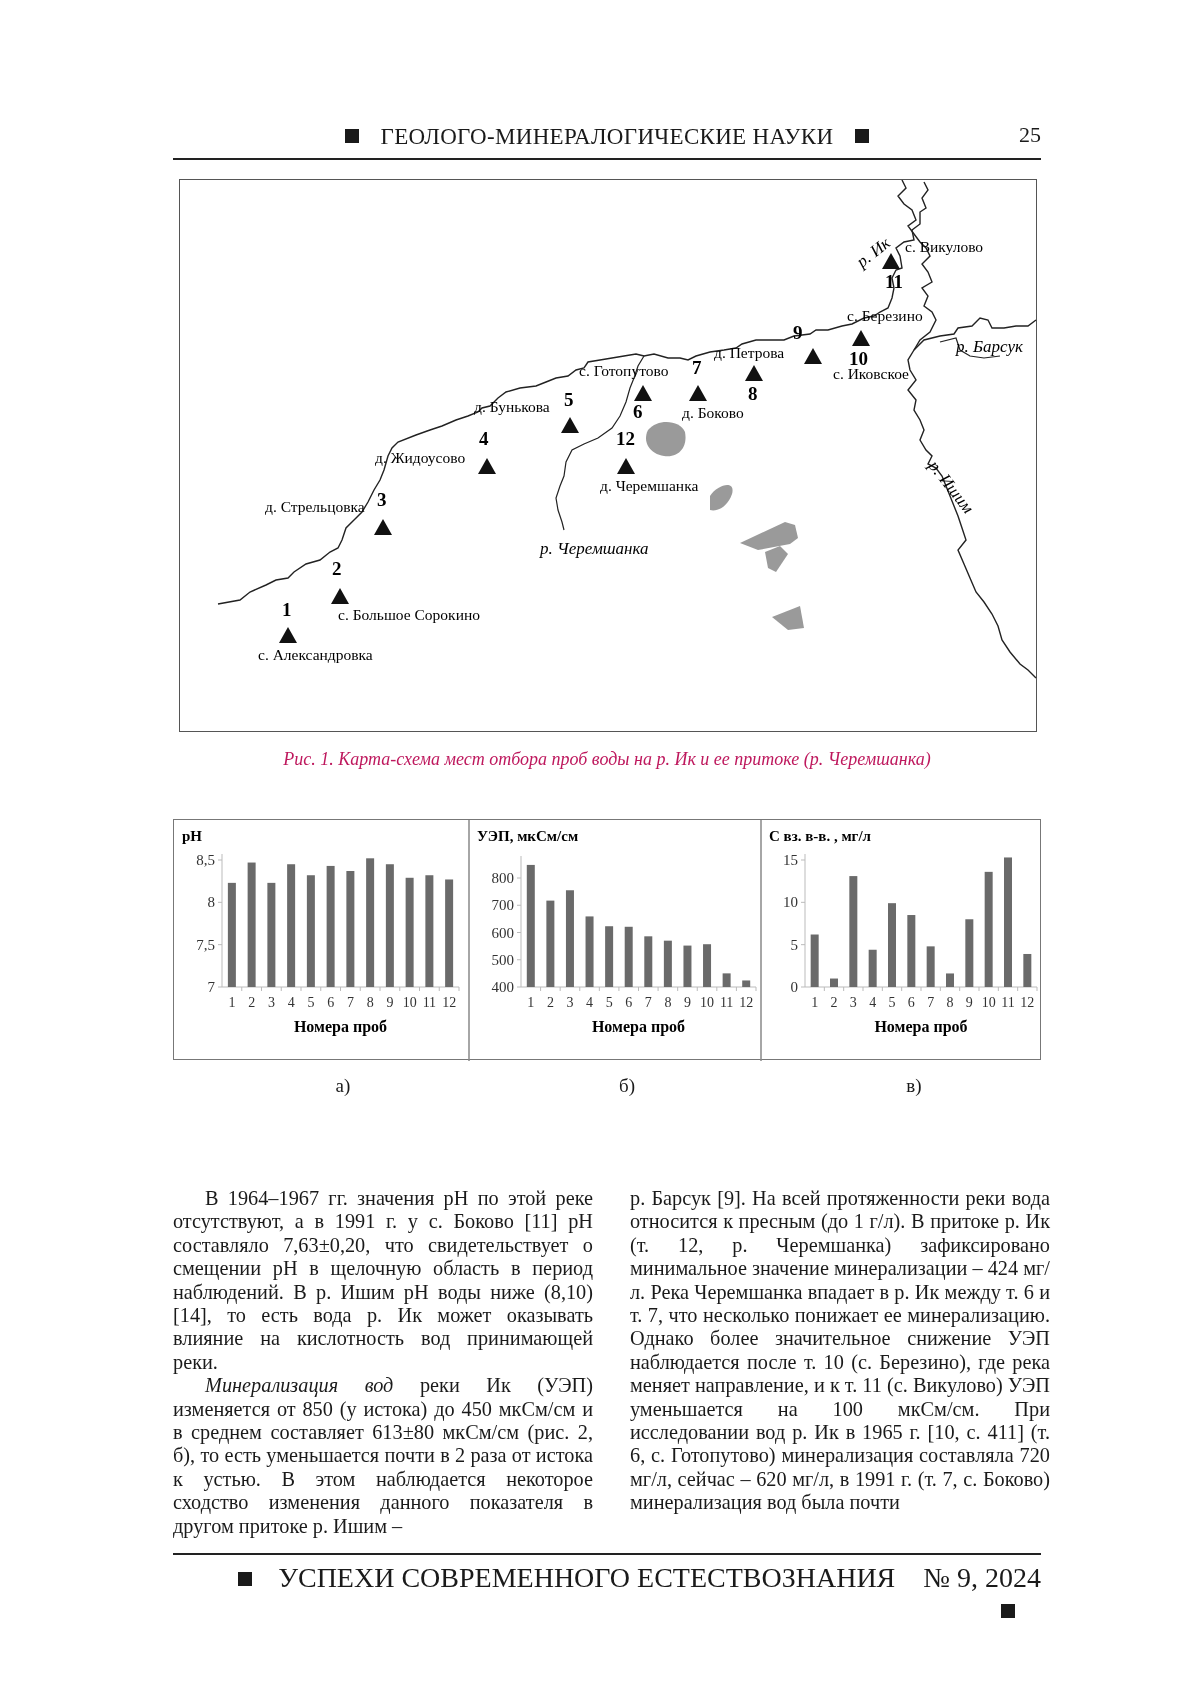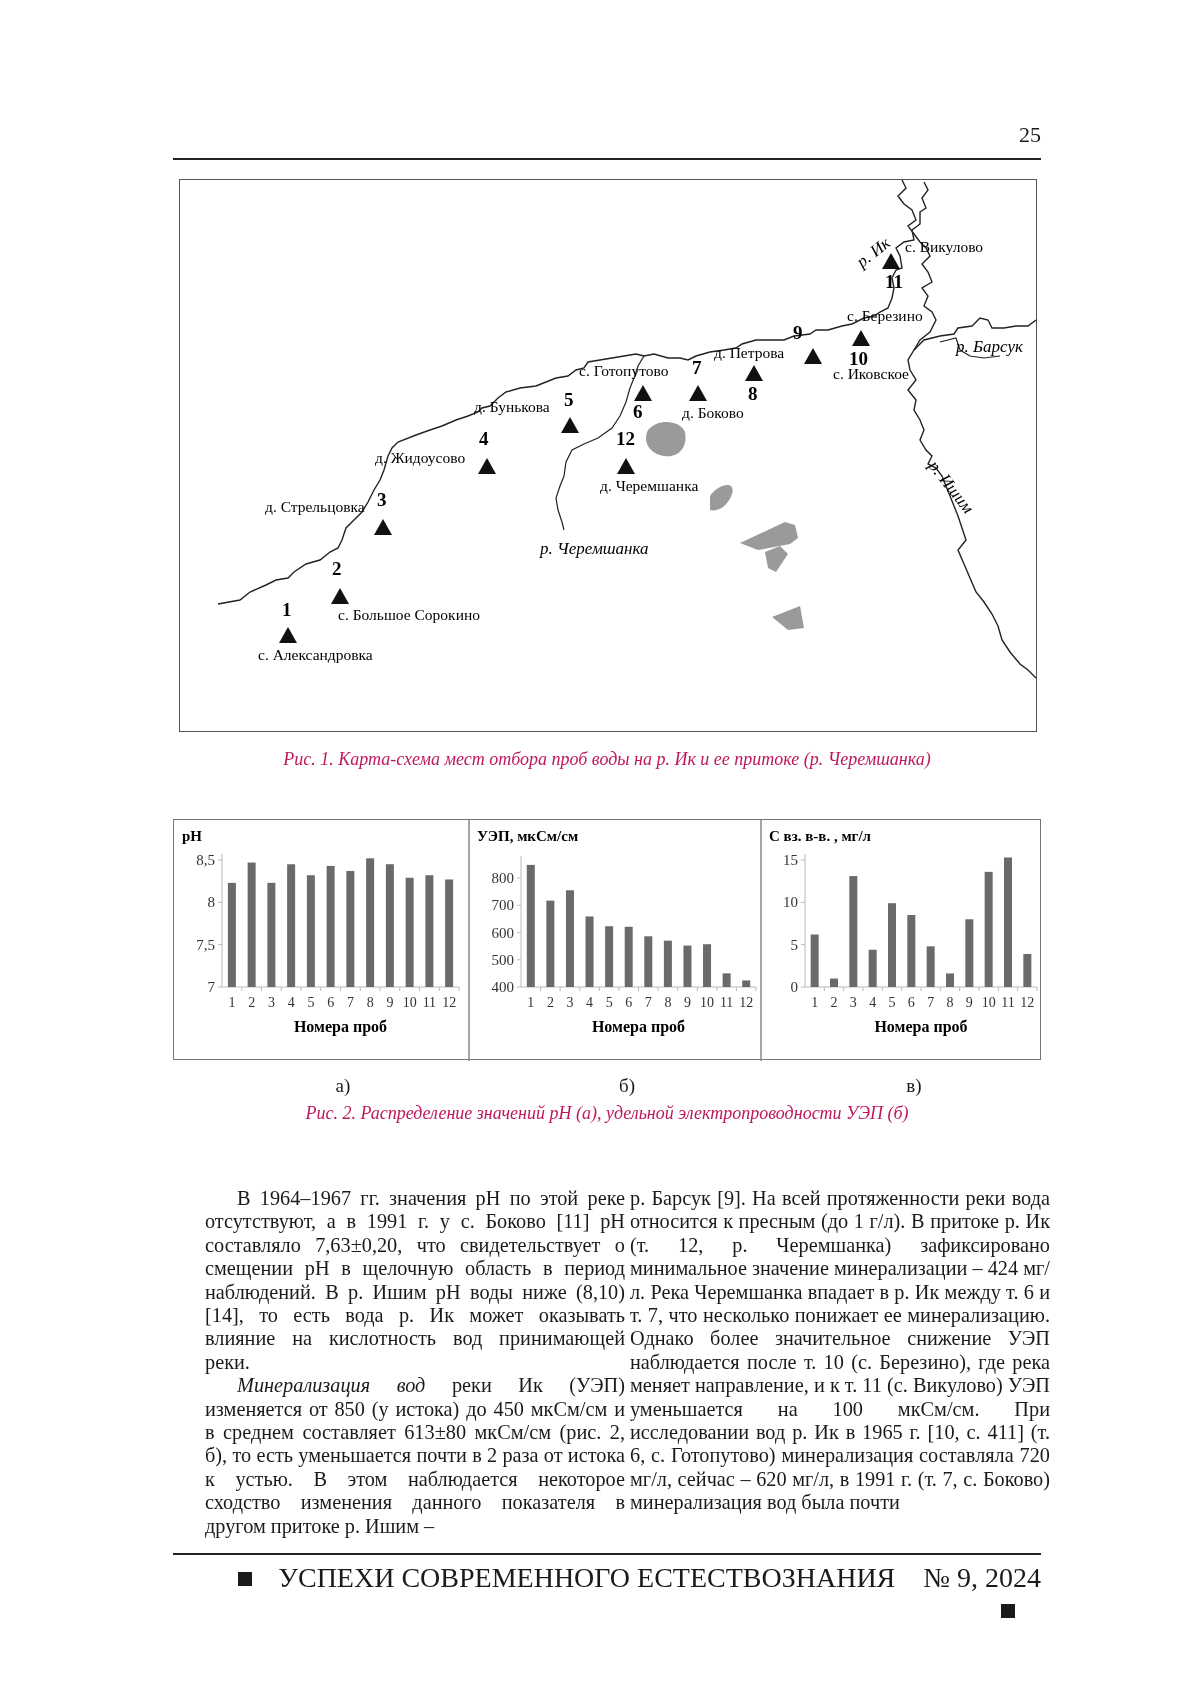--- a/index.html
+++ b/index.html
@@ -20,20 +20,23 @@
   .indent { text-indent:32px; }
   .footer-rule { left:173px; top:1553px; width:868px; height:2px; background:#222; }
   .footer { left:173px; top:1562px; width:868px; text-align:right; font-size:28px; }
   .footer .sq { display:inline-block; width:14px; height:14px; background:#1a1a1a; vertical-align:1px; margin:0 26px; }
   svg text { font-family:"Liberation Serif","DejaVu Serif",serif; }
 </style>
 </head>
 <body>
 
 <div class="abs header">
+  <div class="header-title">
+    <span class="sq"></span><span>ГЕОЛОГО-МИНЕРАЛОГИЧЕСКИЕ НАУКИ</span><span class="sq"></span>
+  </div>
   <div class="page-num">25</div>
   <div class="header-rule"></div>
 </div>
 
 <div class="abs map-box">
   <svg class="map-svg" id="map-svg" width="858" height="553" viewBox="0 0 858 553">
 
     <path d="M468,250 C478,238 500,240 505,252 C508,268 498,278 484,276 C470,274 462,262 468,250 Z" fill="#9a9a9a"></path>
     <path d="M530,316 C538,304 556,300 552,314 C548,326 538,332 530,330 Z" fill="#9a9a9a"></path>
     <path d="M560,363 L605,342 L615,345 L618,358 L610,364 L578,370 Z" fill="#9a9a9a"></path>
@@ -252,24 +255,23 @@
         <text x="160" y="212" font-size="16" font-weight="bold" text-anchor="middle">Номера проб</text>
       </g>
     </svg>
 </div>
 
 <div class="abs panel-label" style="left:313px; top:1075px;">а)</div>
 <div class="abs panel-label" style="left:597px; top:1075px;">б)</div>
 <div class="abs panel-label" style="left:884px; top:1075px;">в)</div>
 
 <div class="abs caption" style="left:173px; top:1103px; width:868px; line-height:20px;">
-  <div>Рис. 2. Распределение значений pH (а), удельной электропроводности УЭП (б)</div>
-</div>
-
-<div class="abs col" style="left:173px; top:1187px;margin-left:32px;">
+</div>
+
+<div class="abs col" style="left:173px; top:1187px;">
   <p class="indent">В 1964–1967 гг. значения pH по этой реке отсутствуют, а в 1991 г. у с. Боково [11] pH составляло 7,63±0,20, что свидетельствует о смещении pH в щелочную область в период наблюдений. В р. Ишим pH воды ниже (8,10) [14], то есть вода р. Ик может оказывать влияние на кислотность вод принимающей реки.</p>
   <p class="indent"><em>Минерализация вод</em><span> реки Ик (УЭП) изменяется от 850 (у истока) до 450 мкСм/см и в среднем составляет 613±80 мкСм/см (рис. 2, б), то есть уменьшается почти в 2 раза от истока к устью. В этом наблюдается некоторое сходство изменения данного показателя в другом притоке р. Ишим –</span></p>
 </div>
 <div class="abs col" style="left:630px; top:1187px;">
   <p>р. Барсук [9]. На всей протяженности реки вода относится к пресным (до 1 г/л). В притоке р. Ик (т. 12, р. Черемшанка) зафиксировано минимальное значение минерализации – 424 мг/л. Река Черемшанка впадает в р. Ик между т. 6 и т. 7, что несколько понижает ее минерализацию. Однако более значительное снижение УЭП наблюдается после т. 10 (с. Березино), где река меняет направление, и к т. 11 (с. Викулово) УЭП уменьшается на 100 мкСм/см. При исследовании вод р. Ик в 1965 г. [10, с. 411] (т. 6, с. Готопутово) минерализация составляла 720 мг/л, сейчас – 620 мг/л, в 1991 г. (т. 7, с. Боково) минерализация вод была почти</p>
 </div>
 
 <div class="abs footer-rule"></div>
 <div class="abs footer">
   <span class="sq"></span><span>УСПЕХИ СОВРЕМЕННОГО ЕСТЕСТВОЗНАНИЯ</span>&nbsp;&nbsp;&nbsp;&nbsp;<span>№ 9, 2024</span><span class="sq"></span>

